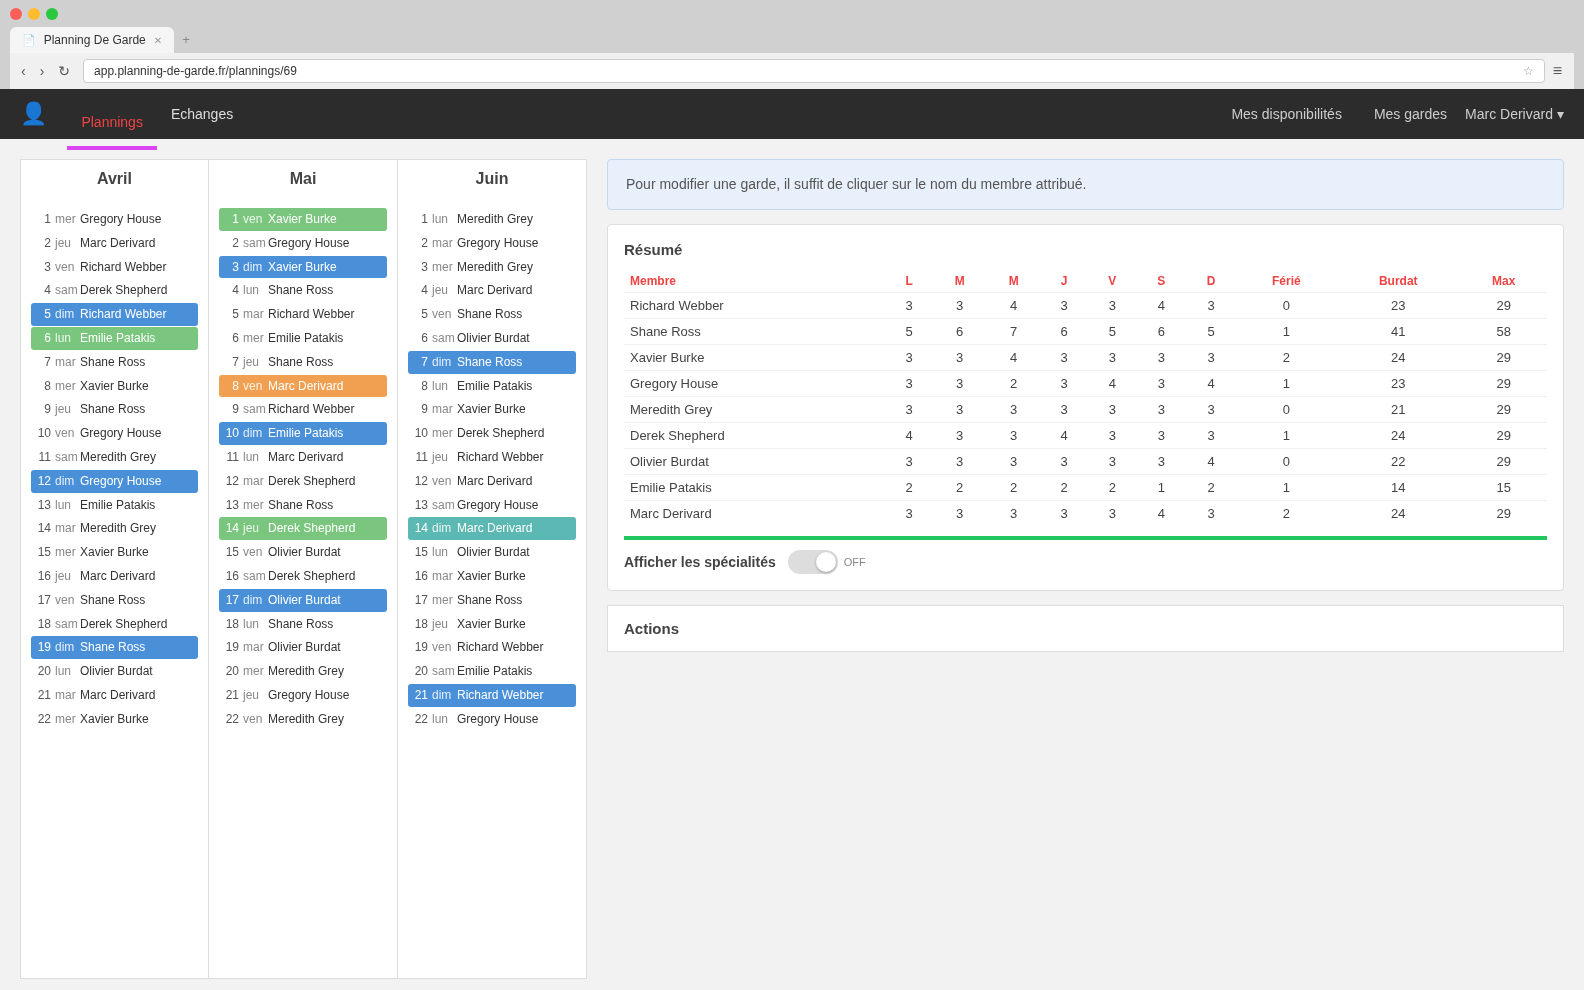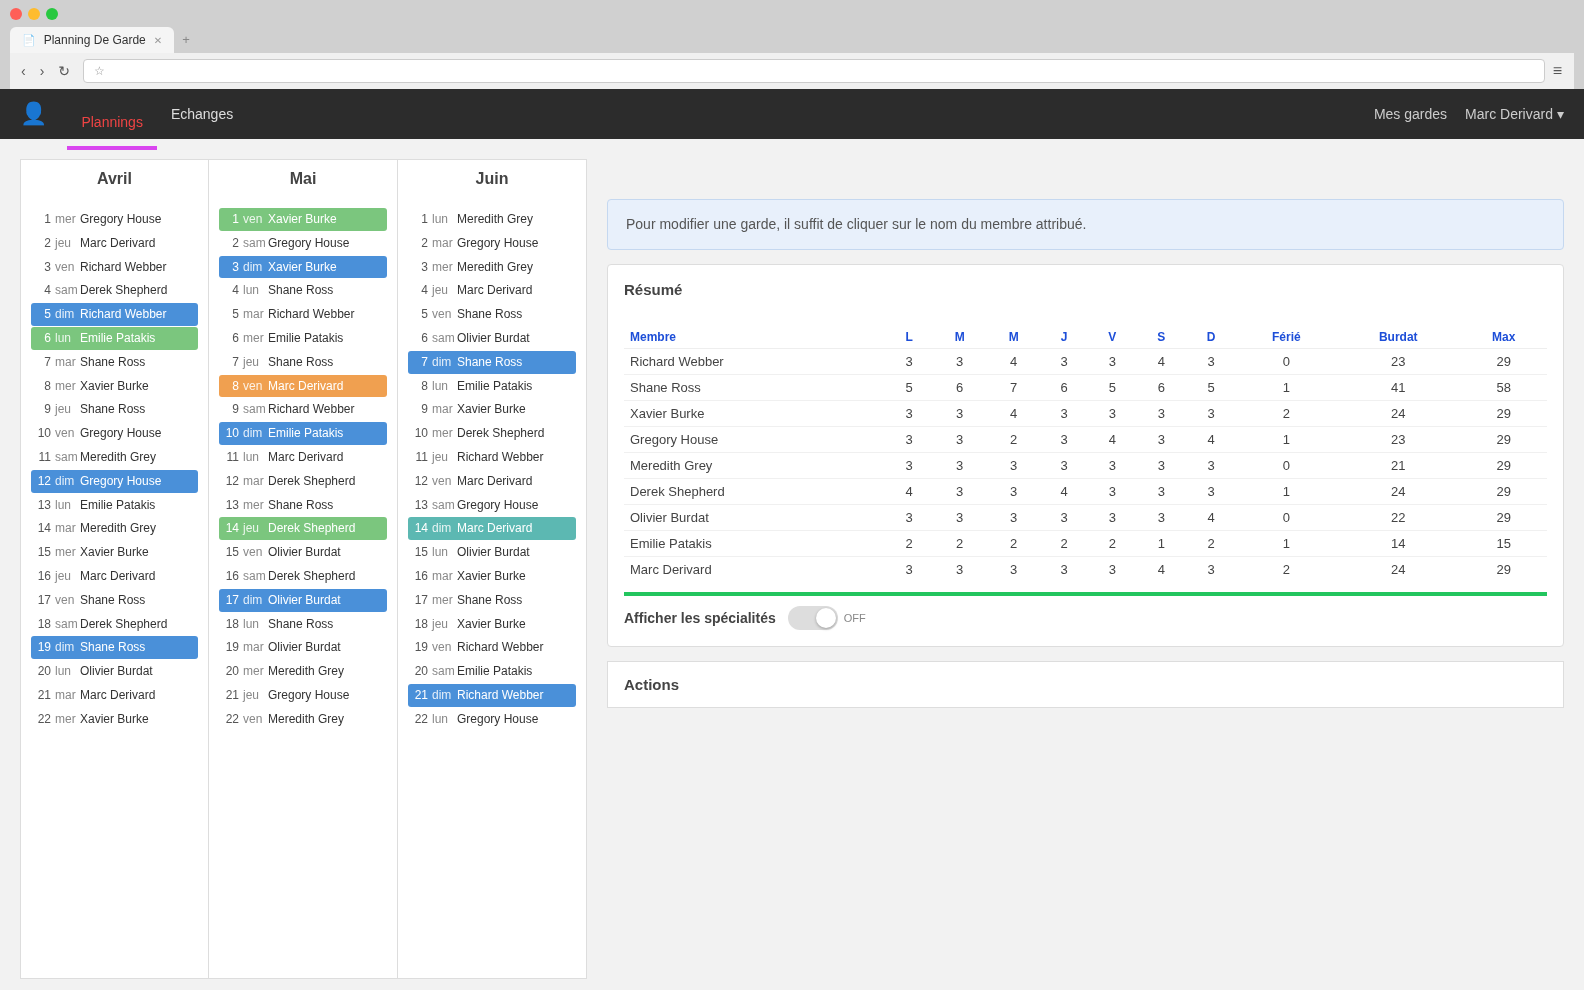--- a/index.html
+++ b/index.html
@@ -58,26 +58,26 @@
     .cal-row.highlighted-teal .cal-day { color: rgba(255,255,255,0.85); }
     .cal-name { flex: 1; color: #333; white-space: nowrap; overflow: hidden; text-overflow: ellipsis; }
     .cal-row.highlighted-blue .cal-name,
     .cal-row.highlighted-green .cal-name,
     .cal-row.highlighted-orange .cal-name,
     .cal-row.highlighted-teal .cal-name { color: white; }
 
     
     .right-panel { flex: 1; display: flex; flex-direction: column; gap: 14px; }
 
-    .info-box { background: #e8f0fb; border: 1px solid #c5d8f0; border-radius: 4px; padding: 14px 18px; color: #555; font-size: 14px; line-height: 1.5; margin-top: 40px; }
+    .info-box { background: #e8f0fb; border: 1px solid #c5d8f0; border-radius: 4px; padding: 14px 18px; color: #555; font-size: 14px; line-height: 1.5; }
 
     .resume-box { background: white; border: 1px solid #ddd; border-radius: 4px; padding: 16px; }
-    .resume-title { font-size: 15px; font-weight: 600; color: #444; margin-bottom: 28px; }
+    .resume-title { font-size: 15px; font-weight: 600; color: #444; margin-bottom: 12px; }
     .resume-table { width: 100%; border-collapse: collapse; }
-    .resume-table th { text-align: center; font-size: 12px; color: #1d4ed8; font-weight: 600; padding: 4px 6px; border-bottom: 1px solid #eee; }
+    .resume-table th { text-align: center; font-size: 12px; color: #ef4444; font-weight: 600; padding: 4px 6px; border-bottom: 1px solid #eee; }
     .resume-table th:first-child { text-align: left; }
     .resume-table td { text-align: center; font-size: 13px; color: #444; padding: 5px 6px; border-bottom: 1px solid #f0f0f0; }
     .resume-table td:first-child { text-align: left; font-weight: 500; }
     .resume-table tr:last-child td { border-bottom: none; }
 
     .specialites-row { display: flex; align-items: center; margin-top: 10px; padding-top: 10px; border-top: 4px solid #22c55e; }
     .specialites-label { font-size: 14px; font-weight: 600; color: #444; margin-right: 12px; }
     .toggle-switch { background: #ddd; border-radius: 12px; width: 50px; height: 24px; display: flex; align-items: center; padding: 2px; position: relative; }
     .toggle-knob { width: 20px; height: 20px; background: white; border-radius: 50%; box-shadow: 0 1px 3px rgba(0,0,0,0.3); margin-left: auto; }
     .toggle-off-label { font-size: 11px; color: #888; margin-left: 6px; }
@@ -102,31 +102,33 @@
     </div>
     <div class="browser-new-tab">+</div>
   </div>
   <div class="browser-address-bar">
     <div class="nav-buttons">
       <button class="nav-btn">‹</button>
       <button class="nav-btn">›</button>
       <button class="nav-btn">↻</button>
     </div>
     <div class="url-bar">
+      <span class="url-text">app.planning-de-garde.fr/plannings/69</span>
       <span class="star-icon">☆</span>
     </div>
     <span class="menu-btn">≡</span>
   </div>
 </div>
 
 <div class="app-navbar">
   <span class="nav-user-icon">👤</span>
   <a class="nav-link active">Plannings</a>
   <a class="nav-link">Echanges</a>
   <div class="nav-right">
+    <a class="nav-link">Mes disponibilités</a>
     <a class="nav-link">Mes gardes</a>
     <div class="nav-dropdown">
       <span>Marc Derivard</span>
       <span>▾</span>
     </div>
   </div>
 </div>
 
 <div class="app-content">
 

